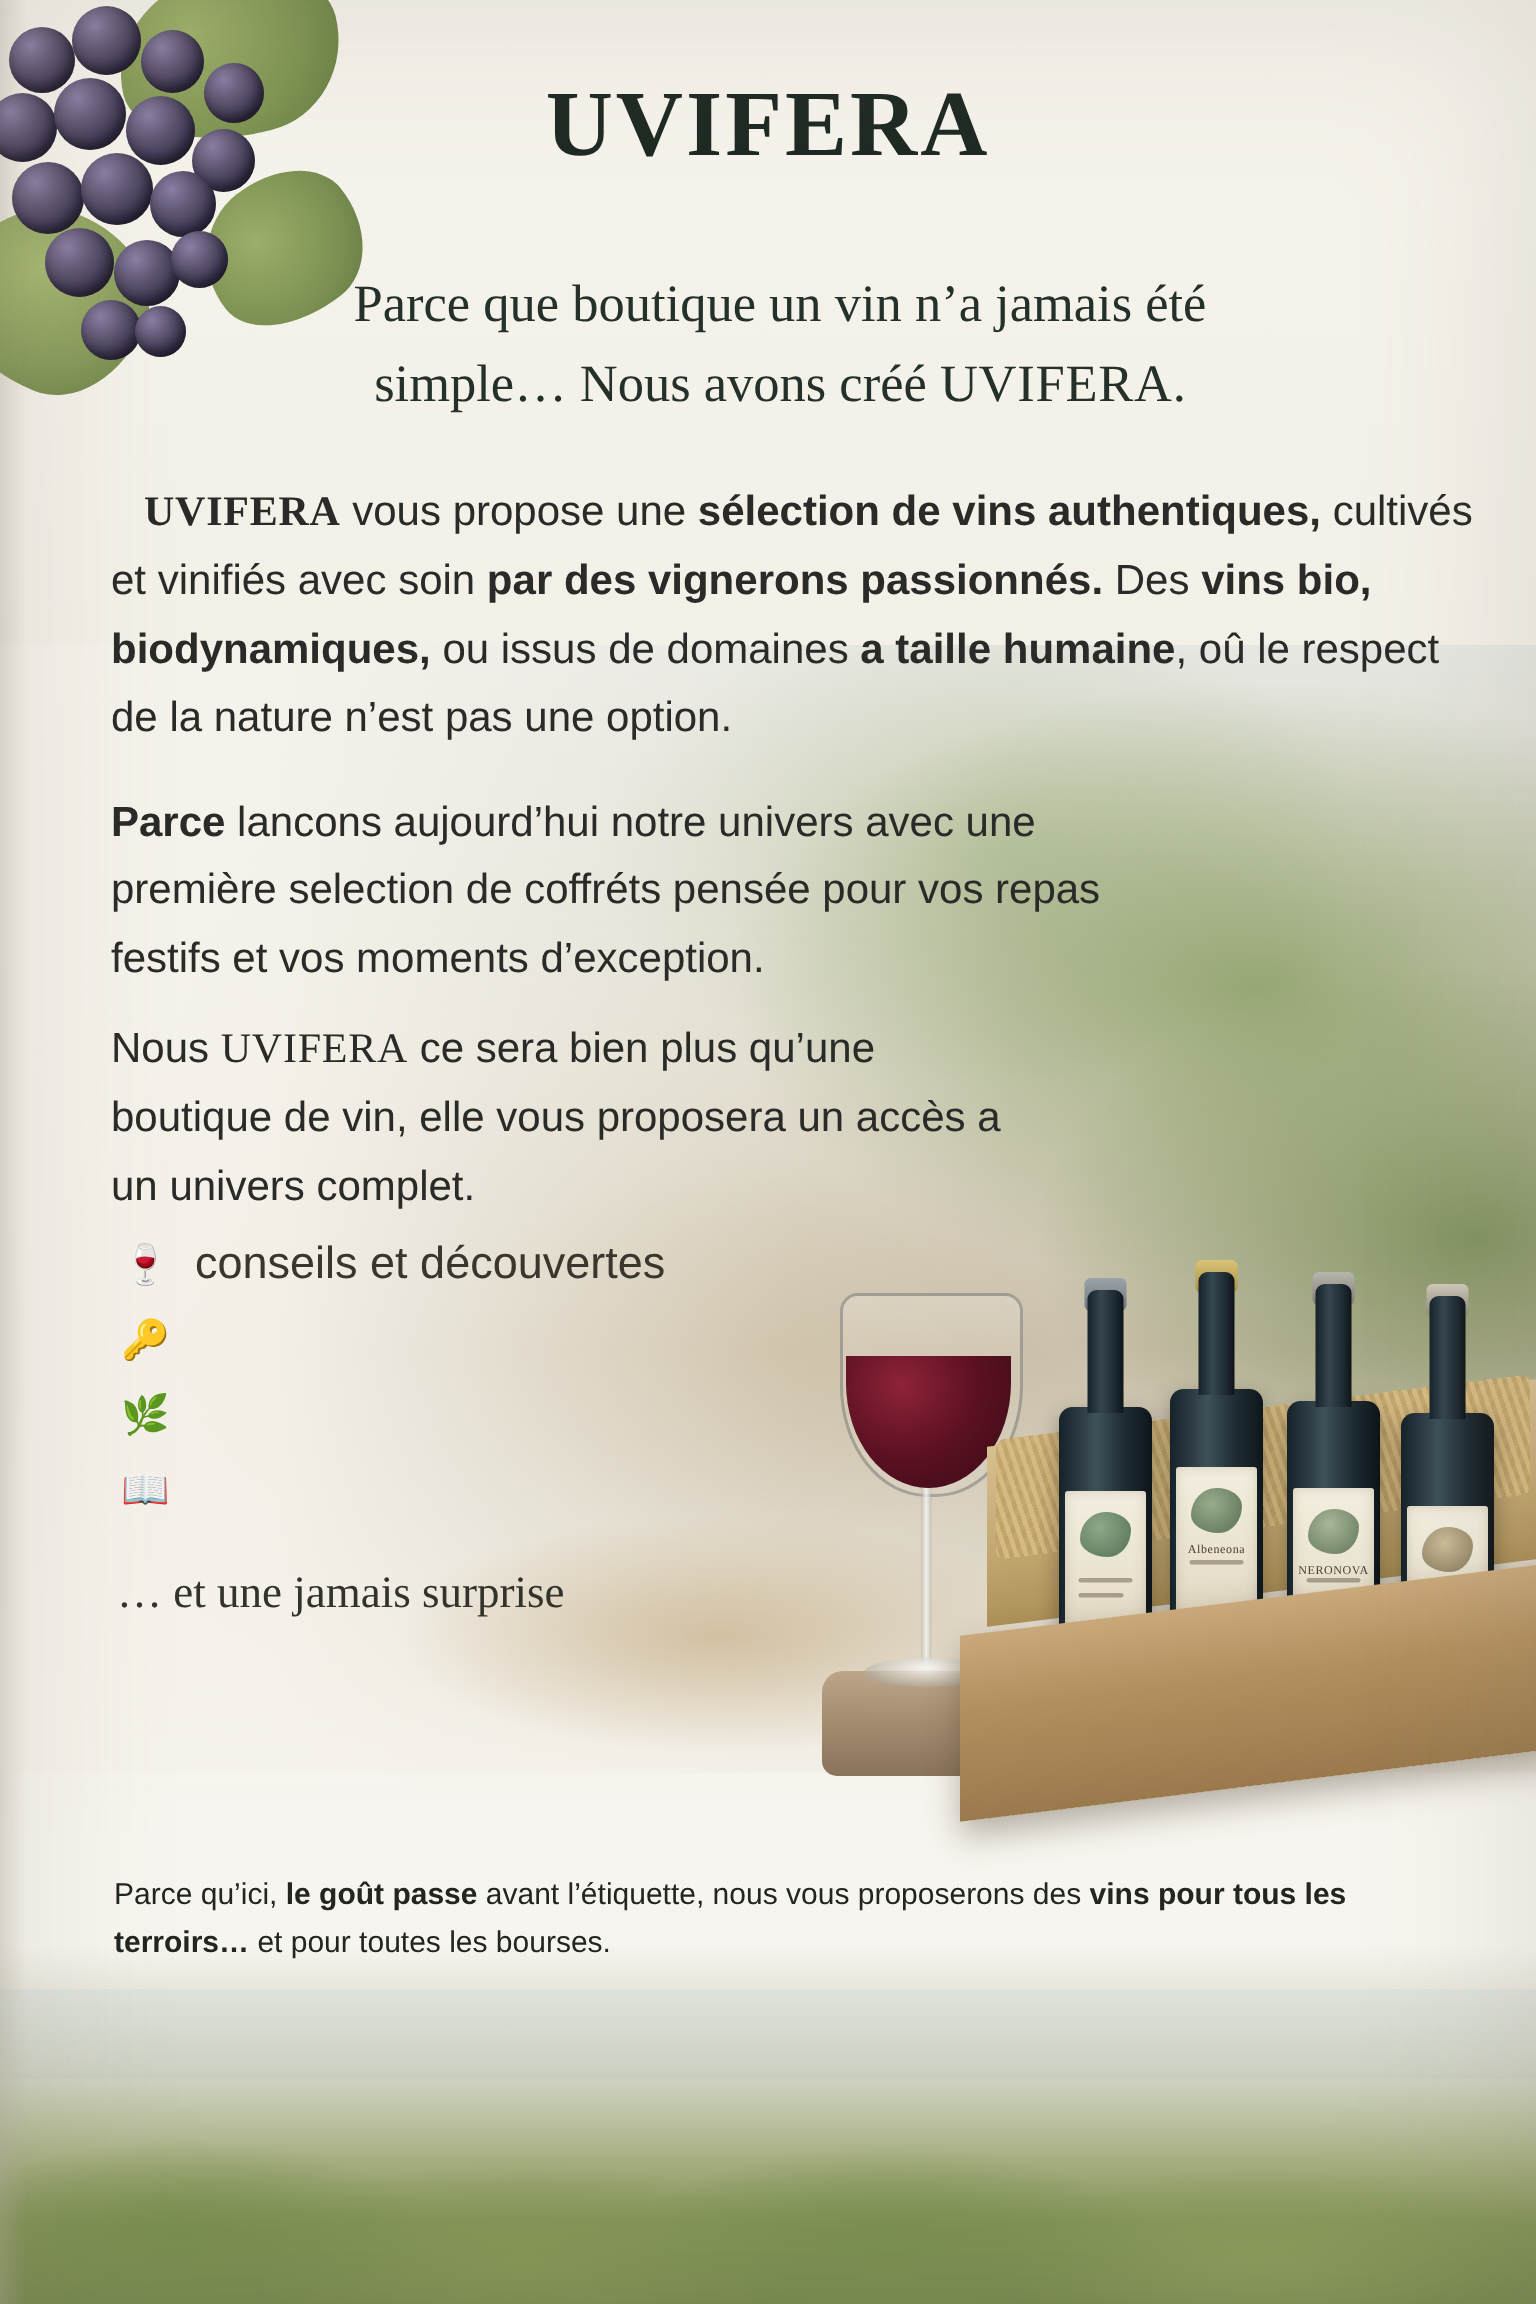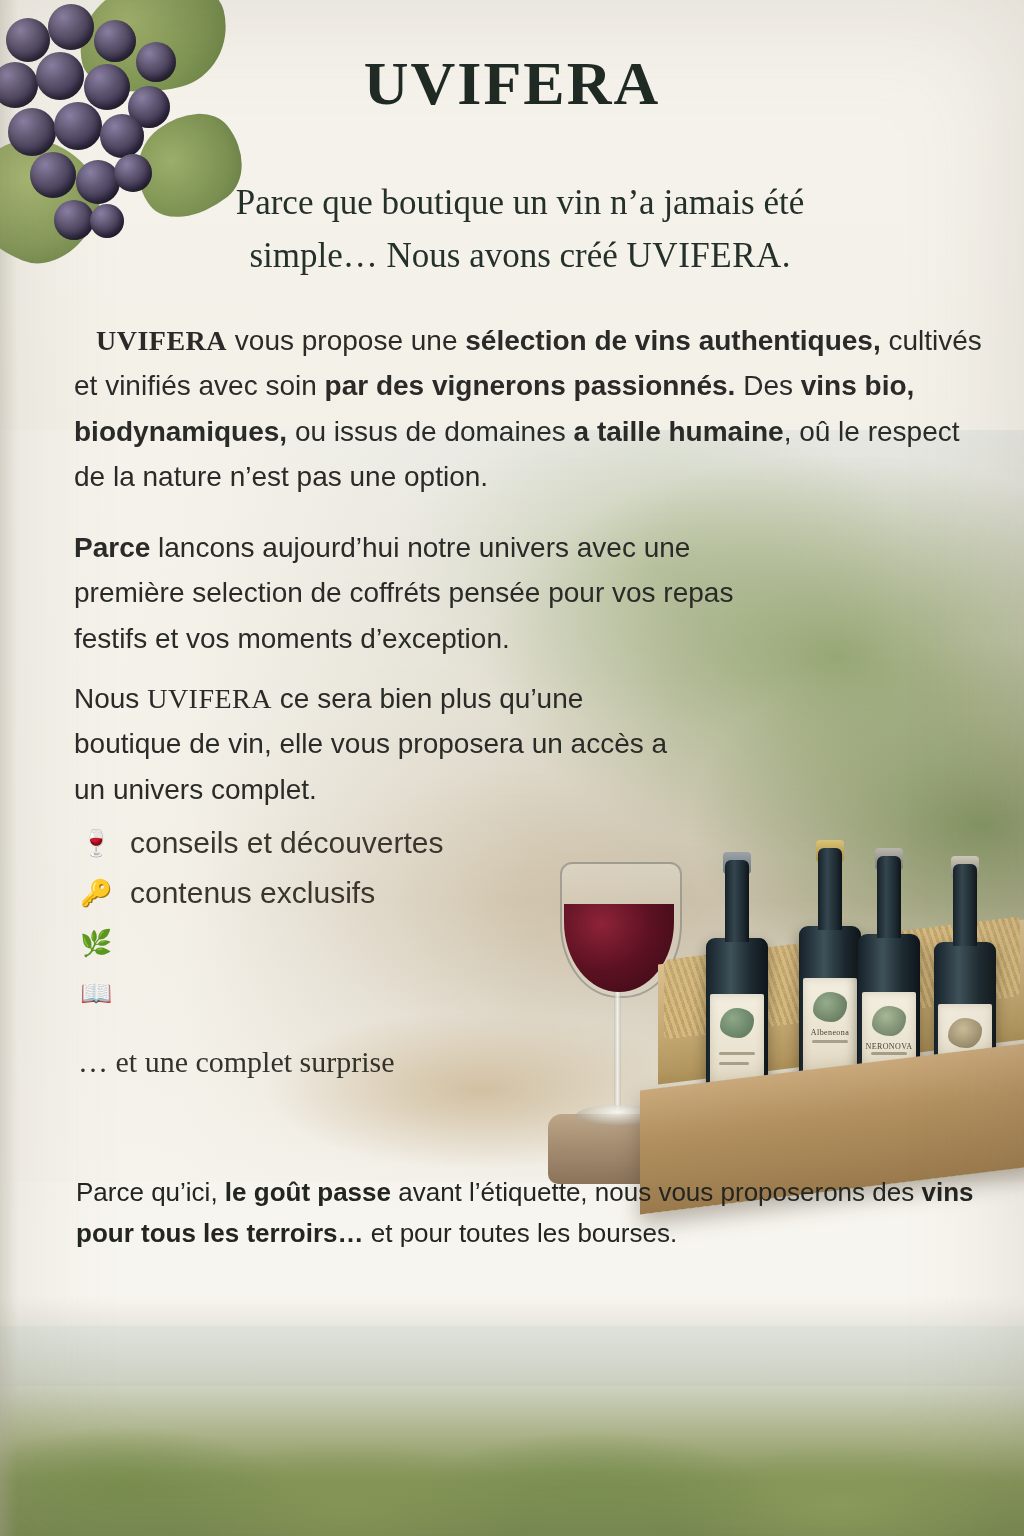--- a/index.html
+++ b/index.html
@@ -334,24 +334,24 @@
     width: 520px;
     font-family: "Liberation Serif", serif;
     font-size: 30px;
     line-height: 1.45;
     color: #33332c;
   }
 
   .closing {
     position: absolute;
     left: 76px;
-    top: 1172px;
+    top: 1248px;
     width: 900px;
     font-family: "Liberation Sans", sans-serif;
-    font-size: 26px;
+    font-size: 20px;
     line-height: 1.58;
     color: #232521;
   }
   .closing b { font-weight: 700; }
 
   .edge-left {
     position: absolute;
     left: 0; top: 0; bottom: 0;
     width: 18px;
     background: linear-gradient(to right, rgba(180,176,160,0.35), rgba(244,241,234,0));
@@ -415,21 +415,21 @@
       <div class="cap" style="background:linear-gradient(to bottom,#9aa3a8,#6d777c);"></div>
       <div class="neck"></div>
       <div class="label" style="top:56px;">
         <div class="lbl-art"></div>
         <div class="lbl-line" style="top:58px;"></div>
         <div class="lbl-line" style="top:68px;width:30px;"></div>
         <div class="lbl-name"></div>
       </div>
     </div>
 
-    <div class="bottle" style="left:159px;top:96px;height:200px;">
+    <div class="bottle" style="left:140px;top:96px;height:200px;">
       <div class="cap" style="background:linear-gradient(to bottom,#d8c377,#a98f44);"></div>
       <div class="neck"></div>
       <div class="label" style="top:52px;">
         <div class="lbl-art" style="background:radial-gradient(circle at 40% 36%, #86a27f 0%, #566f4f 70%, #3e5a3c 100%);"></div>
         <div class="lbl-line" style="top:62px;"></div>
         <div class="lbl-name">Albeneona</div>
       </div>
     </div>
 
     <div class="bottle" style="left:218px;top:104px;height:196px;">
@@ -477,32 +477,31 @@
       <span>Nous </span><span style="font-family:'Liberation Serif',serif;letter-spacing:0.5px;">UVIFERA</span><span> ce sera bien plus qu’une boutique de vin, elle vous proposera un accès a un univers complet.</span>
     </div>
 
     <div class="bullets">
       <div class="bullet">
         <span class="emoji">🍷</span>
         <span>conseils et découvertes</span>
       </div>
       <div class="bullet">
         <span class="emoji">🔑</span>
-        <span>contenus exclusifs</span>
       </div>
       <div class="bullet">
         <span class="emoji">🌿</span>
       </div>
       <div class="bullet">
         <span class="emoji">📖</span>
       </div>
     </div>
 
     <div class="surprise">
-      <span>… et une complet surprise</span><br>
+      <span>… et une jamais surprise</span><br>
     </div>
 
     <div class="closing">
       <span>Parce qu’ici, </span><b>le goût passe</b><span> avant l’étiquette, nous vous proposerons des </span><b>vins pour tous les terroirs…</b><span> et pour toutes les bourses.</span>
     </div>
 
   </div>
 
   <div class="vignette"></div>
 </div>

